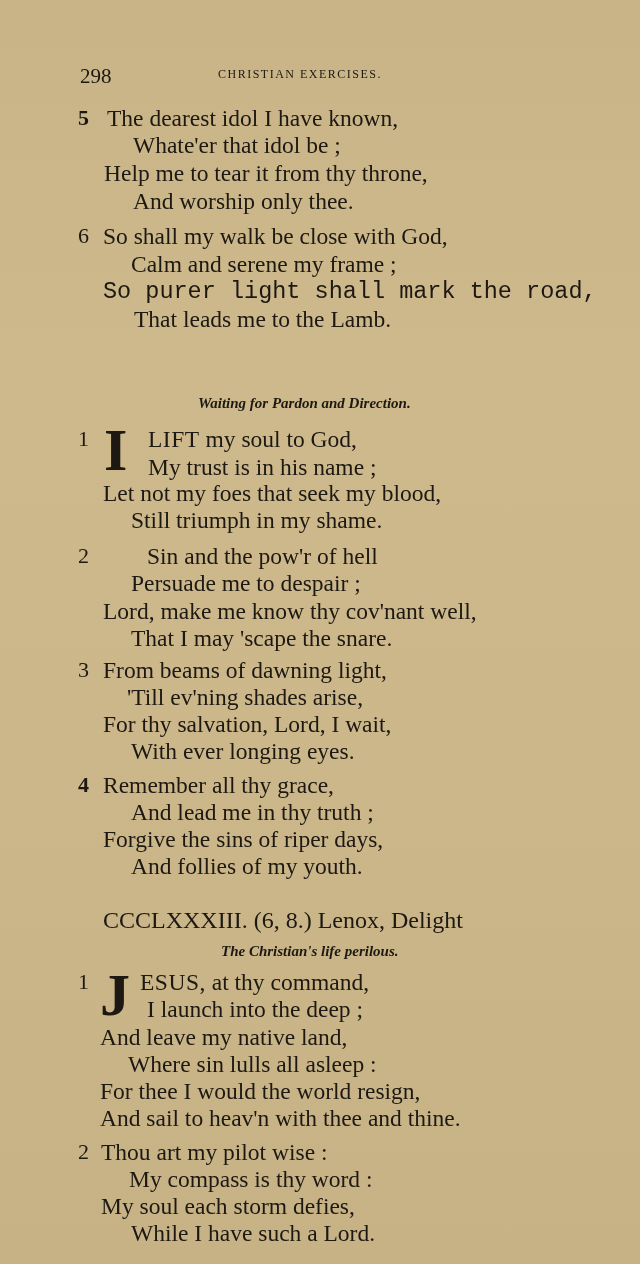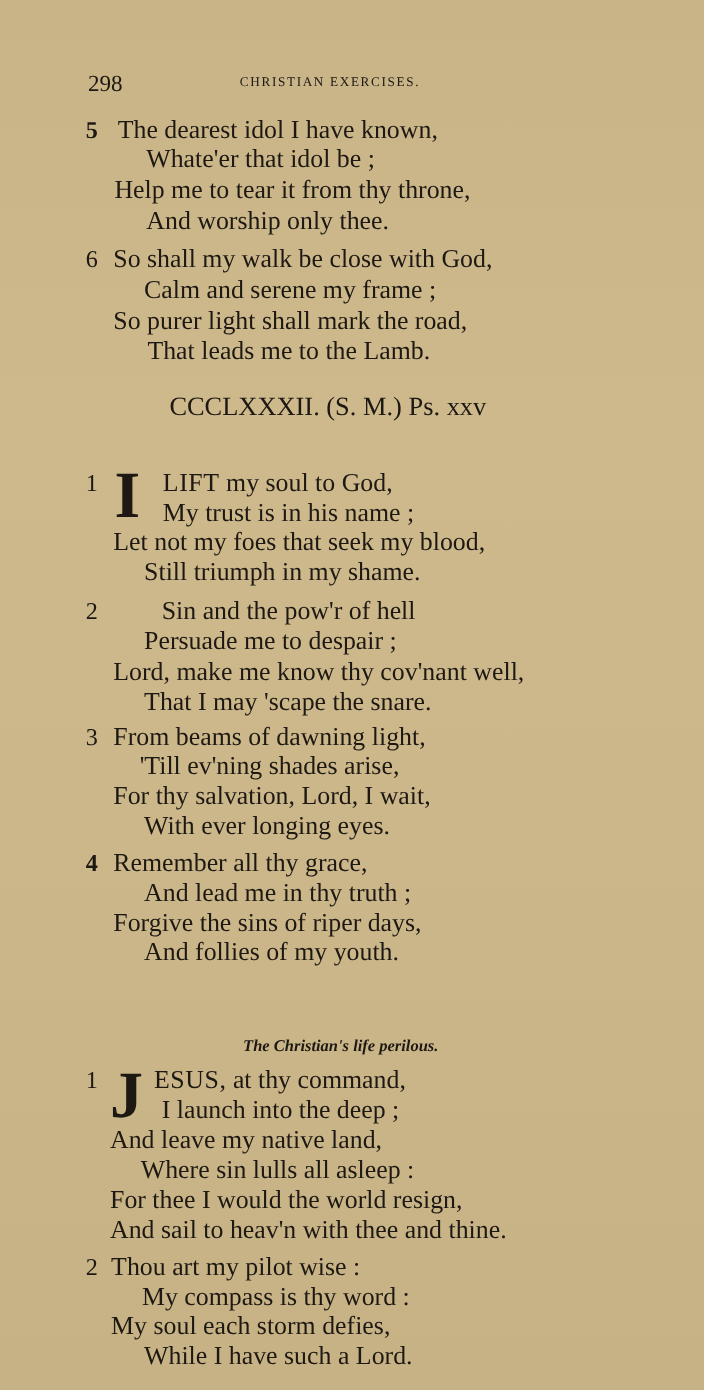--- a/index.html
+++ b/index.html
@@ -37,25 +37,25 @@
     <span class="line" style="left:107px;top:92px;">The dearest idol I have known,</span>
     <span class="line" style="left:133px;top:119px;">Whate'er that idol be ;</span>
     <span class="line" style="left:104px;top:147px;">Help me to tear it from thy throne,</span>
     <span class="line" style="left:133px;top:175px;">And worship only thee.</span>
   </div>
 
   <div>
     <span class="vnum" style="left:78px;top:210px;">6</span>
     <span class="line" style="left:103px;top:210px;">So shall my walk be close with God,</span>
     <span class="line" style="left:131px;top:238px;">Calm and serene my frame ;</span>
-    <span class="line" style="left:103px;top:266px;">So purer light shall mark the road,</span>
+    <span class="line" style="left:103px;top:266px;font-family:Liberation Mono, monospace;">So purer light shall mark the road,</span>
     <span class="line" style="left:134px;top:293px;">That leads me to the Lamb.</span>
   </div>
 
-  <div class="hymn-title" style="left:154px;top:344px;font-size:24px;">CCCLXXXII. (S. M.) Ps. xxv</div>
+  <div class="hymn-sub" style="left:198px;top:383px;">Waiting for Pardon and Direction.</div>
 
   <div>
     <span class="vnum" style="left:78px;top:413px;">1</span>
     <span class="dropcap" style="left:104px;top:410px;">I</span>
     <span class="line" style="left:148px;top:413px;"><span class="smallcaps">LIFT</span><span> my soul to God,</span></span>
     <span class="line" style="left:148px;top:441px;">My trust is in his name ;</span>
     <span class="line" style="left:103px;top:467px;">Let not my foes that seek my blood,</span>
     <span class="line" style="left:131px;top:494px;">Still triumph in my shame.</span>
   </div>
 
@@ -76,20 +76,21 @@
   </div>
 
   <div>
     <span class="vnum" style="left:78px;top:759px;font-weight:bold;">4</span>
     <span class="line" style="left:103px;top:759px;">Remember all thy grace,</span>
     <span class="line" style="left:131px;top:786px;">And lead me in thy truth ;</span>
     <span class="line" style="left:103px;top:813px;">Forgive the sins of riper days,</span>
     <span class="line" style="left:131px;top:840px;">And follies of my youth.</span>
   </div>
 
+  <div class="hymn-title" style="left:103px;top:894px;font-size:24px;">CCCLXXXIII. (6, 8.) Lenox, Delight</div>
   <div class="hymn-sub" style="left:221px;top:931px;font-family:Liberation Serif, serif;">The Christian's life perilous.</div>
 
   <div>
     <span class="vnum" style="left:78px;top:956px;">1</span>
     <span class="dropcap" style="left:100px;top:955px;">J</span>
     <span class="line" style="left:140px;top:956px;"><span class="smallcaps">ESUS,</span><span> at thy command,</span></span>
     <span class="line" style="left:147px;top:983px;">I launch into the deep ;</span>
     <span class="line" style="left:100px;top:1011px;">And leave my native land,</span>
     <span class="line" style="left:128px;top:1038px;">Where sin lulls all asleep :</span>
     <span class="line" style="left:100px;top:1065px;">For thee I would the world resign,</span>

